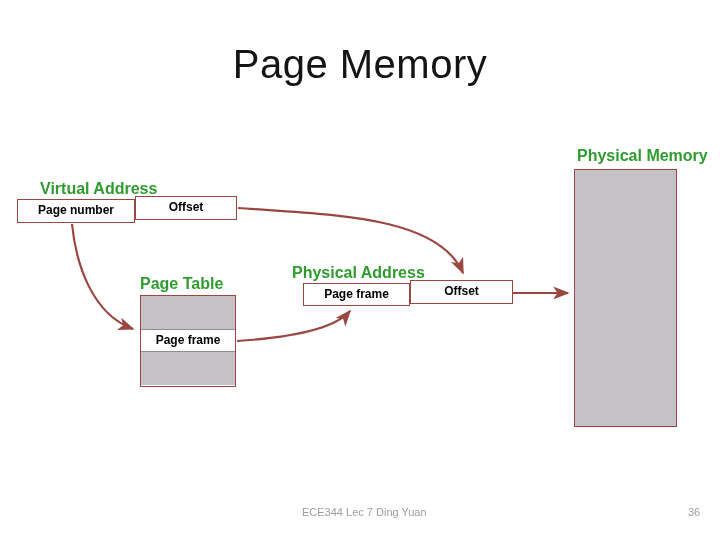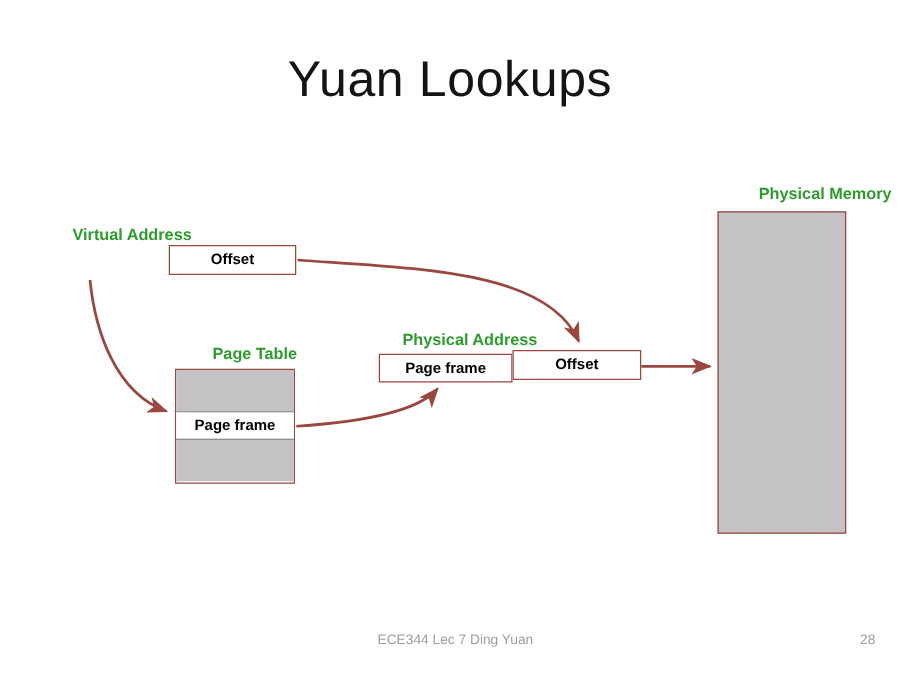--- a/index.html
+++ b/index.html
@@ -26,25 +26,24 @@
     position: absolute;
     left: 0; right: 0; top: 42px;
     text-align: center;
     font-size: 40px;
     font-weight: 400;
     letter-spacing: 0.5px;
     color: var(--title-black);
   }
   .green-label {
     position: absolute;
-    font-size: 13px;
+    font-size: 16px;
     font-weight: 700;
     color: var(--label-green);
     white-space: nowrap;
-    margin-left: 30px;
   }
   .addr-box {
     position: absolute;
     border: 1.5px solid var(--accent-red);
     background: #ffffff;
     font-size: 12px;
     font-weight: 700;
     color: #000000;
     text-align: center;
     white-space: nowrap;
@@ -97,27 +96,28 @@
     font-size: 11px;
     color: var(--footer-gray);
     white-space: nowrap;
   }
 </style>
 </head>
 <body>
 
 <div class="slide">
 
-  <div class="title">Yuan Lookups</div>
+  <div class="title">Page Memory</div>
 
   <div class="green-label" style="left:577px; top:147px;">Physical Memory</div>
-  <div class="green-label" style="left:28px; top:180px;">Virtual Address</div>
+  <div class="green-label" style="left:40px; top:180px;">Virtual Address</div>
   <div class="green-label" style="left:140px; top:275px;">Page Table</div>
   <div class="green-label" style="left:292px; top:264px;">Physical Address</div>
 
+  <div class="addr-box" style="left:17px; top:199px; width:118px; height:24px; line-height:21px;">Page number</div>
   <div class="addr-box" style="left:135px; top:196px; width:102px; height:24px; line-height:21px;">Offset</div>
 
   <div class="page-table">
     <div class="pt-row-gray top"></div>
     <div class="pt-row-white">Page frame</div>
     <div class="pt-row-gray bottom"></div>
   </div>
 
   <div class="addr-box" style="left:303px; top:283px; width:107px; height:23px; line-height:20px;">Page frame</div>
   <div class="addr-box" style="left:410px; top:280px; width:103px; height:24px; line-height:21px;">Offset</div>
@@ -130,15 +130,15 @@
         <path d="M0,0 L10,4 L0,8 L2.6,4 Z" fill="#9a4742"></path>
       </marker>
     </defs>
     <path class="connector" marker-end="url(#ah)" d="M 72 224 C 76 264, 92 314, 133 329"></path>
     <path class="connector" marker-end="url(#ah)" d="M 238 208 C 335 215, 438 216, 463 273"></path>
     <path class="connector" marker-end="url(#ah)" d="M 237 341 C 283 338, 333 331, 350 311"></path>
     <path class="connector" marker-end="url(#ah)" d="M 513 293 L 568 293"></path>
   </svg>
 
   <div class="footer-text" style="left:302px;">ECE344 Lec 7 Ding Yuan</div>
-  <div class="footer-text" style="left:688px;">28</div>
+  <div class="footer-text" style="left:688px;">36</div>
 
 </div>
 
 </body></html>

